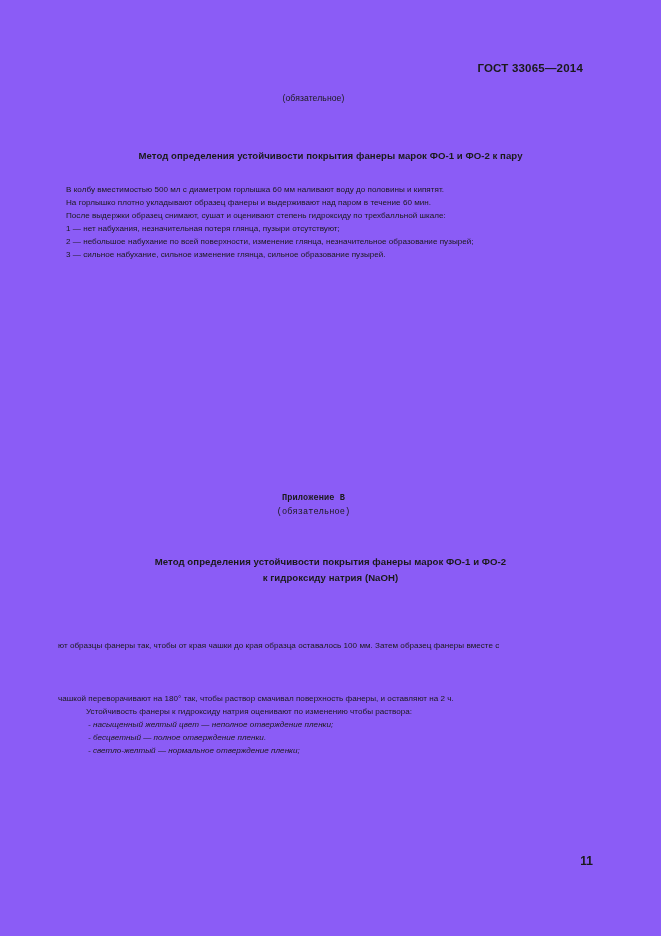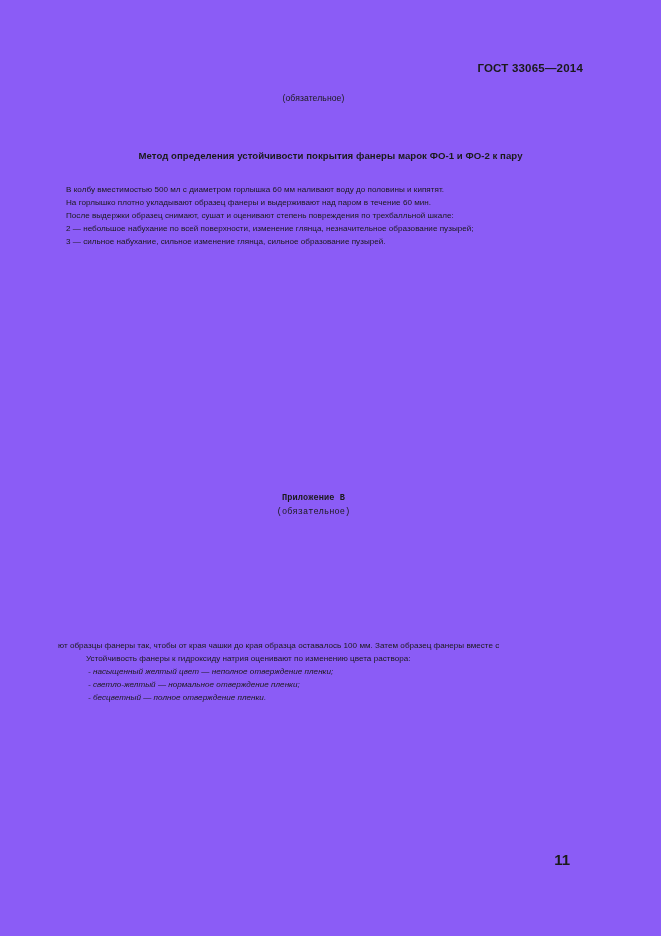--- a/index.html
+++ b/index.html
@@ -78,56 +78,62 @@
     margin-top: 40px;
   }
   .body-block .ln.bullet {
     padding-left: 16px;
     font-style: italic;
   }
 
   
   .folio {
     position: absolute;
-    right: 91px;
+    right: 68px;
     bottom: 68px;
-    font-size: 15px;
+    font-size: 12px;
     font-weight: bold;
   }
 </style>
 </head>
 <body>
 
 <div class="page">
 
   <div class="doc-header">ГОСТ 33065—2014</div>
 
   <div class="appendix-caption" style="top:92px;">
     <div class="line2">(обязательное)</div>
   </div>
 
   <div class="section-title" style="top:148px;">Метод определения устойчивости покрытия фанеры марок ФО-1 и ФО-2 к пару</div>
 
   <div class="body-block" style="left:66px; top:183px;">
     <span class="ln">В колбу вместимостью 500 мл с диаметром горлышка 60 мм наливают воду до половины и кипятят.</span>
     <span class="ln">На горлышко плотно укладывают образец фанеры и выдерживают над паром в течение 60 мин.</span>
-    <span class="ln">После выдержки образец снимают, сушат и оценивают степень повреждения по трехбалльной шкале:</span>
+    <span class="ln">После выдержки образец снимают, сушат и оценивают степень гидроксиду по трехбалльной шкале:</span>
+    <span class="ln">1 — нет набухания, незначительная потеря глянца, пузыри отсутствуют;</span>
     <span class="ln">2 — небольшое набухание по всей поверхности, изменение глянца, незначительное образование пузырей;</span>
     <span class="ln">3 — сильное набухание, сильное изменение глянца, сильное образование пузырей.</span>
   </div>
 
   <div class="appendix-caption" style="top:492px;font-family:Liberation Mono, monospace;">
     <div class="line1">Приложение В</div>
     <div class="line2">(обязательное)</div>
   </div>
 
+  <div class="section-title" style="top:554px;">
+    <div>Метод определения устойчивости покрытия фанеры марок ФО-1 и ФО-2</div>
+    <div>к гидроксиду натрия (NaOH)</div>
+  </div>
 
   <div class="body-block" style="left:72px; top:599px;">
     <span class="ln outdent">ют образцы фанеры так, чтобы от края чашки до края образца оставалось 100 мм. Затем образец фанеры вместе с</span>
-    <span class="ln indent">Устойчивость фанеры к гидроксиду натрия оценивают по изменению цвета раствора:</span>
+    <span class="ln outdent">чашкой переворачивают на 180° так, чтобы раствор смачивал поверхность фанеры, и оставляют на 2 ч.</span>
+    <span class="ln indent">Устойчивость фанеры к гидроксиду натрия оценивают по изменению чтобы раствора:</span>
     <span class="ln bullet">-  насыщенный желтый цвет —  неполное отверждение пленки;</span>
+    <span class="ln bullet">-  бесцветный — полное отверждение пленки.</span>
     <span class="ln bullet">-  светло-желтый — нормальное отверждение пленки;</span>
-    <span class="ln bullet">-  бесцветный — полное отверждение пленки.</span>
   </div>
 
   <div class="folio">11</div>
 
 </div>
 
 </body></html>

